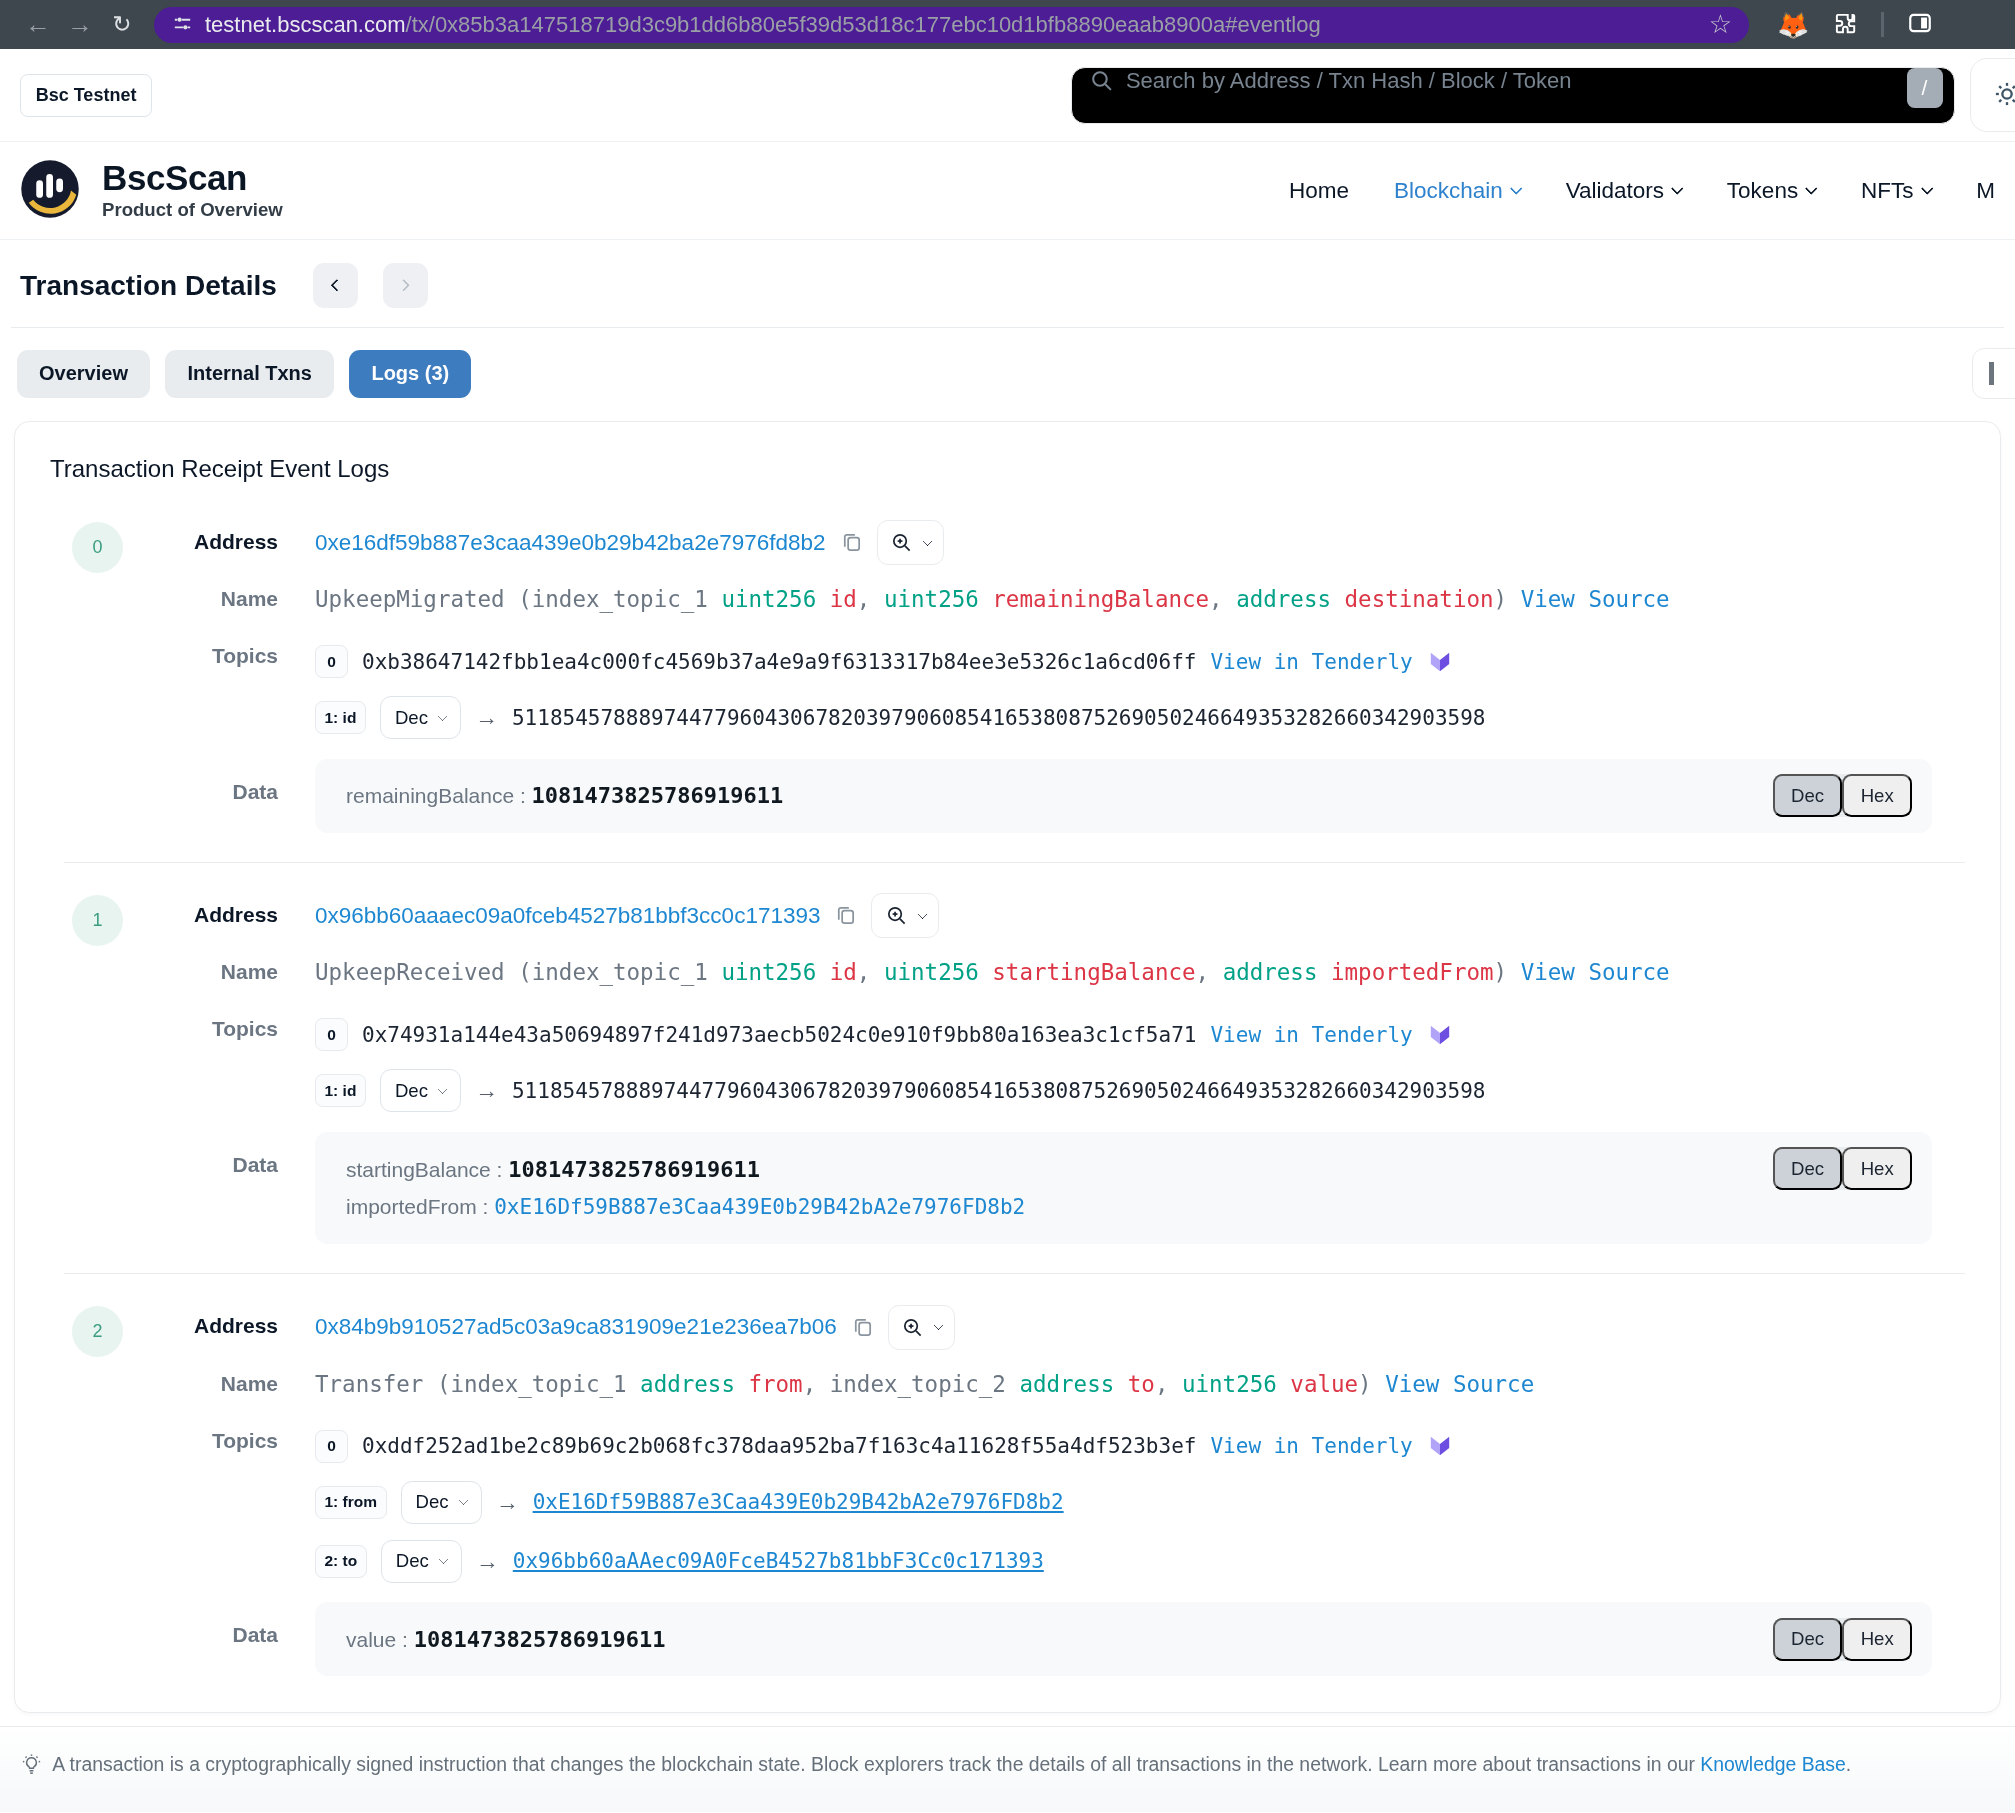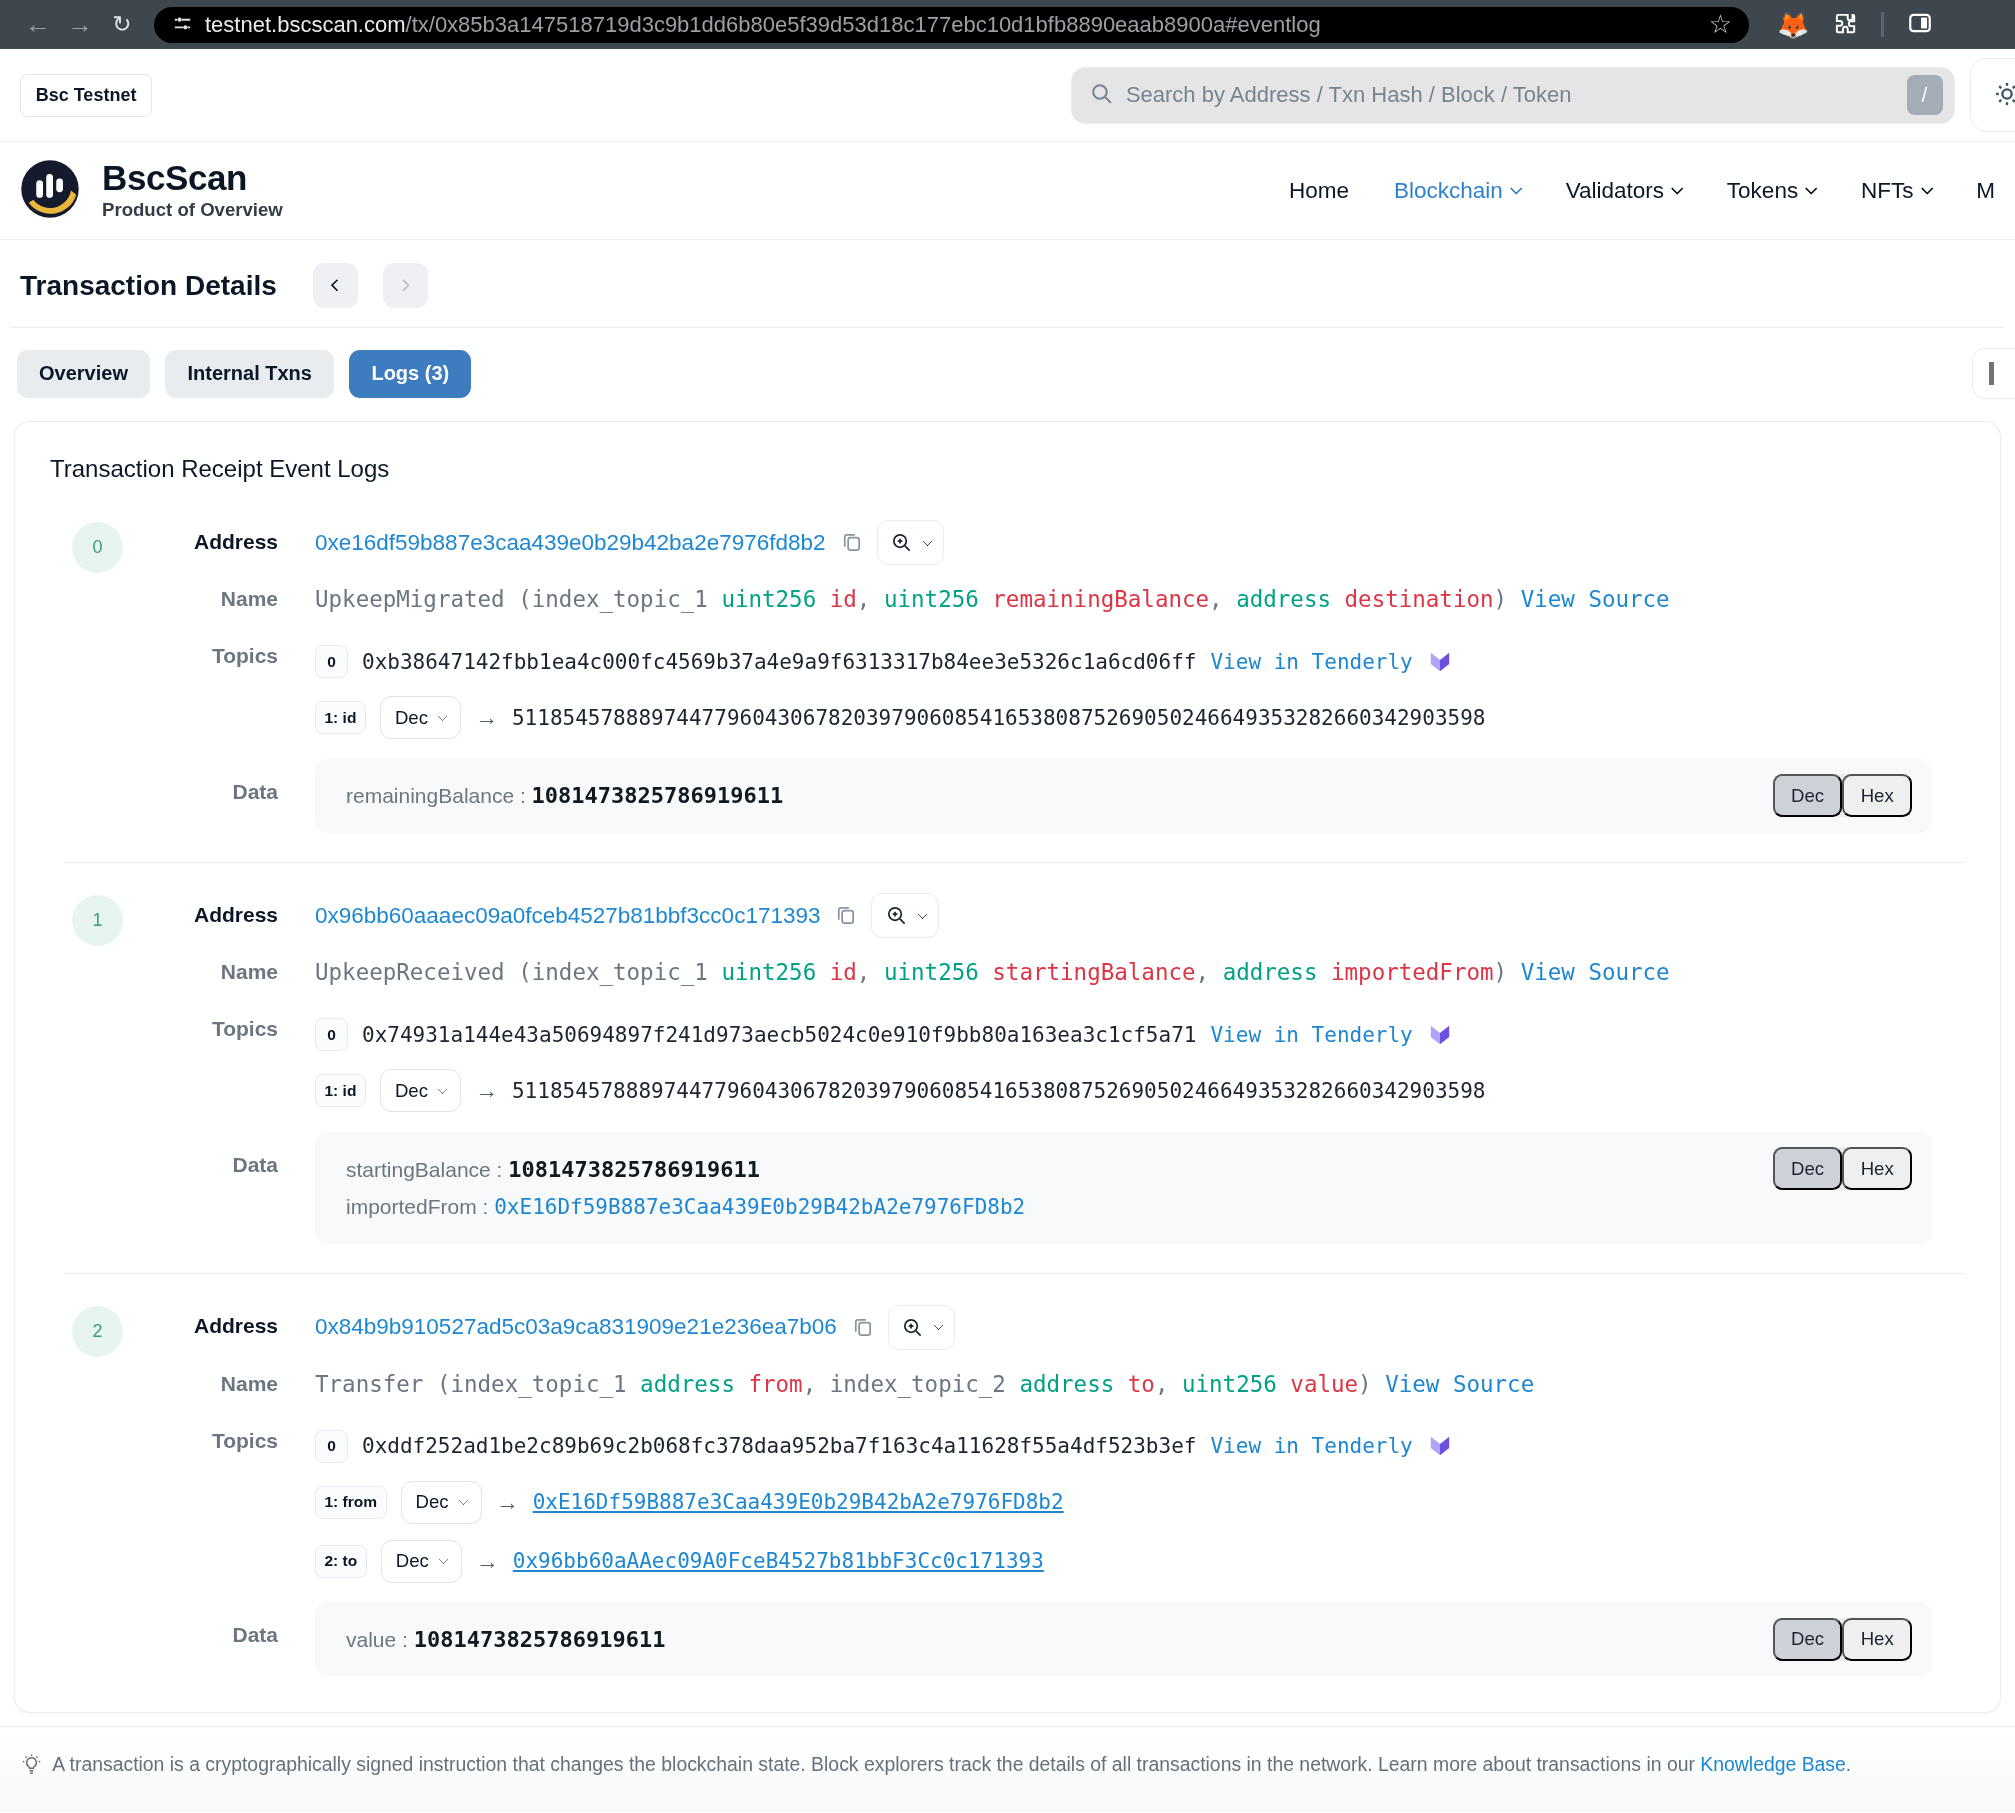--- a/index.html
+++ b/index.html
@@ -4,35 +4,35 @@
 <style>
   * { box-sizing:border-box; margin:0; padding:0; }
   html,body { width:2015px; height:1814px; overflow:hidden; }
   body { font-family:"Liberation Sans",sans-serif; background:#fff; color:#0b1727; position:relative; }
   .mono { font-family:"DejaVu Sans Mono",monospace; }
 
   
   .chrome { height:49px; background:#3e474e; display:flex; align-items:center; padding:0 17px; }
   .nav-ico { width:42px; text-align:center; font-size:25.6px; color:#9aa0a6; flex:0 0 auto; }
   .nav-ico.reload { color:#dde0e3; font-size:23px; }
-  .url-pill { height:36px; width:1595px; margin-left:11px; background:#000000; border-radius:20px;
+  .url-pill { height:36px; width:1595px; margin-left:11px; background:#4c1d95; border-radius:20px;
               display:flex; align-items:center; padding:0 17px; overflow:hidden; }
   .url-text { flex:1; font-size:22px; white-space:nowrap; overflow:hidden; margin-left:11px; }
   .url-host { color:#e9ebed; }
   .url-path { color:#9aa0a6; }
   .star { color:#c6cacd; font-size:26px; margin-left:9.3px; }
   .ext-area { display:flex; align-items:center; gap:23px; margin-left:28px; }
   .vsep { width:2.3px; height:25px; background:#5c656d; }
   .fox { font-size:26px; line-height:1; }
 
   
   .header1 { height:93px; display:flex; align-items:center; padding:0 0 0 20px; border-bottom:1.5px solid #eef1f3; background:#fff; }
   .net-badge { border:1.5px solid #dfe4e8; border-radius:7.7px; padding:10px 14.7px; font-size:18px; font-weight:700; color:#0b1727; background:#fff; }
   .search { margin-left:auto; width:884px; height:57px; border:1.5px solid #e9ecef; border-radius:14px;
-            display:flex; align-items:center; padding:0 11px 0 17px; gap:12.4px; background:#e5e5e5; }
+            display:flex; align-items:flex-start; padding:0 11px 0 17px; gap:12.4px; background:#000000; }
   .search-ph { flex:1; color:#77838f; font-size:22px; white-space:nowrap; overflow:hidden; }
   .slash-badge { width:36px; height:40px; background:#a4adb5; border-radius:7.7px; color:#fff; font-size:21px;
                  display:flex; align-items:center; justify-content:center; }
   .theme-btn { margin-left:15.5px; margin-right:-29px; width:74px; height:74px; border:1.5px solid #e9ecef; border-radius:17px;
                background:#fff; display:flex; align-items:center; justify-content:center; flex:0 0 auto; }
 
   
   .header2 { height:98px; display:flex; align-items:center; padding:0 20px; border-bottom:1.5px solid #eef1f3; background:#fff; }
   .logo { display:flex; align-items:center; gap:22px; }
   .logo-title { font-size:35px; font-weight:800; color:#0b1625; letter-spacing:-0.4px; line-height:1; }

